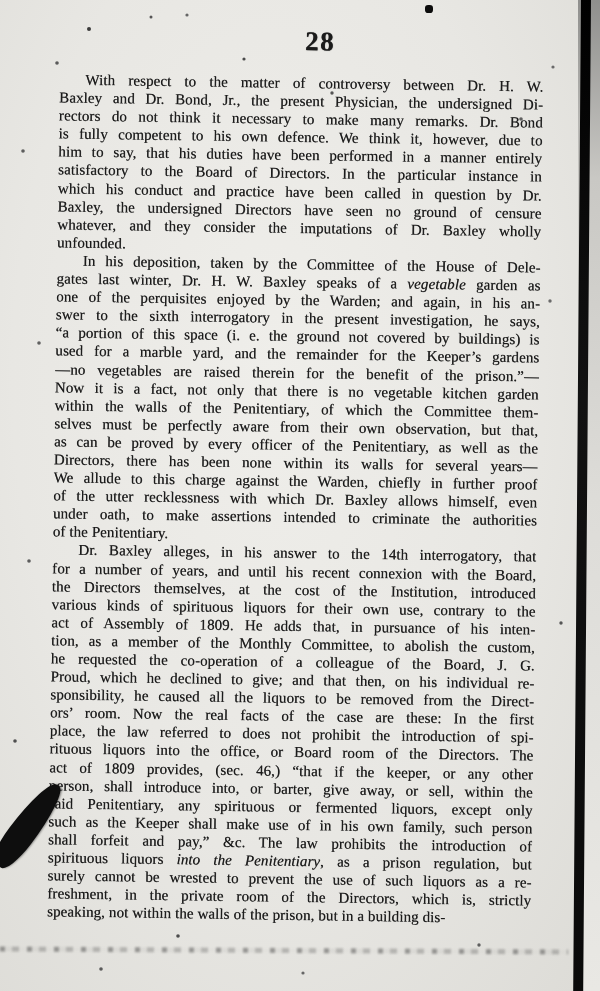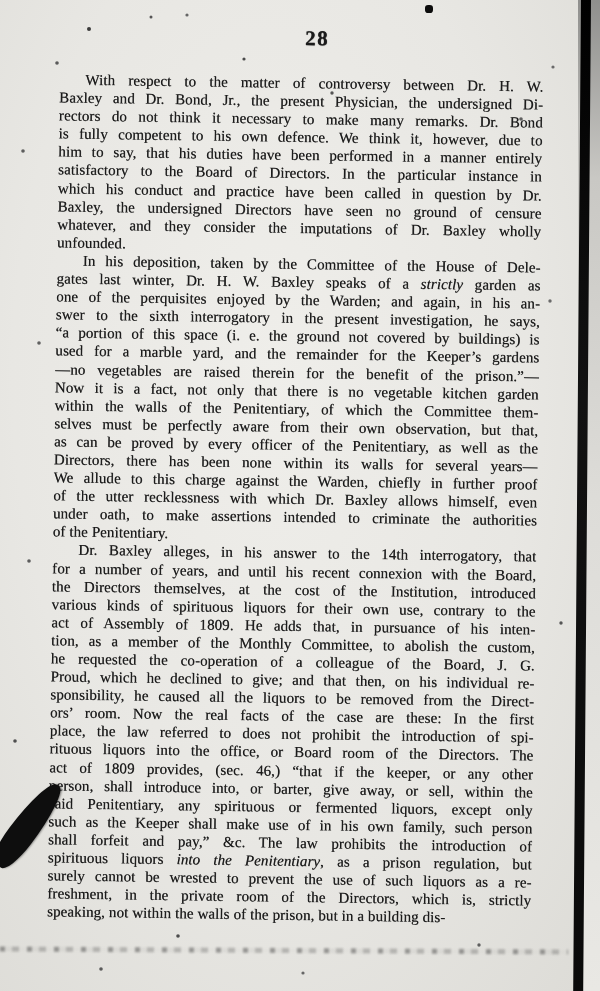--- a/index.html
+++ b/index.html
@@ -16,21 +16,21 @@
     color:var(--ink);
   }
   .scan-rotate{
     position:absolute;left:0;top:0;width:600px;height:991px;
     transform:rotate(0.85deg);
     transform-origin:40px 40px;
   }
   .page-number{
     position:absolute;
     left:305px;top:22px;
-    font-size:21px;
+    font-size:27px;
     font-weight:700;
     letter-spacing:1.5px;
     text-shadow:0.3px 0.3px 0.7px rgba(10,10,10,0.8);
   }
   .text-block{
     position:absolute;
     left:60px;top:70px;
     width:484px;
   }
   .paragraph{margin:0;}
@@ -126,21 +126,21 @@
         <div class="line"><span>is fully competent to his own defence.  We think it, however, due to</span></div>
         <div class="line"><span>him to say, that his duties have been performed in a manner entirely</span></div>
         <div class="line"><span>satisfactory to the Board of Directors.  In the particular instance in</span></div>
         <div class="line"><span>which his conduct and practice have been called in question by Dr.</span></div>
         <div class="line"><span>Baxley, the undersigned Directors have seen no ground of censure</span></div>
         <div class="line"><span>whatever, and they consider the imputations of Dr. Baxley wholly</span></div>
         <div class="line last"><span>unfounded.</span></div>
       </div>
       <div class="paragraph">
         <div class="line first"><span>In his deposition, taken by the Committee of the House of Dele-</span></div>
-        <div class="line"><span>gates last winter, Dr. H. W. Baxley speaks of a </span><i>strictly</i><span> garden as</span></div>
+        <div class="line"><span>gates last winter, Dr. H. W. Baxley speaks of a </span><i>vegetable</i><span> garden as</span></div>
         <div class="line"><span>one of the perquisites enjoyed by the Warden; and again, in his an-</span></div>
         <div class="line"><span>swer to the sixth interrogatory in the present investigation, he says,</span></div>
         <div class="line"><span>“a portion of this space (i. e. the ground not covered by buildings) is</span></div>
         <div class="line"><span>used for a marble yard, and the remainder for the Keeper’s gardens</span></div>
         <div class="line"><span>—no vegetables are raised therein for the benefit of the prison.”—</span></div>
         <div class="line"><span>Now it is a fact, not only that there is no vegetable kitchen garden</span></div>
         <div class="line"><span>within the walls of the Penitentiary, of which the Committee them-</span></div>
         <div class="line"><span>selves must be perfectly aware from their own observation, but that,</span></div>
         <div class="line"><span>as can be proved by every officer of the Penitentiary, as well as the</span></div>
         <div class="line"><span>Directors, there has been none within its walls for several years—</span></div>

